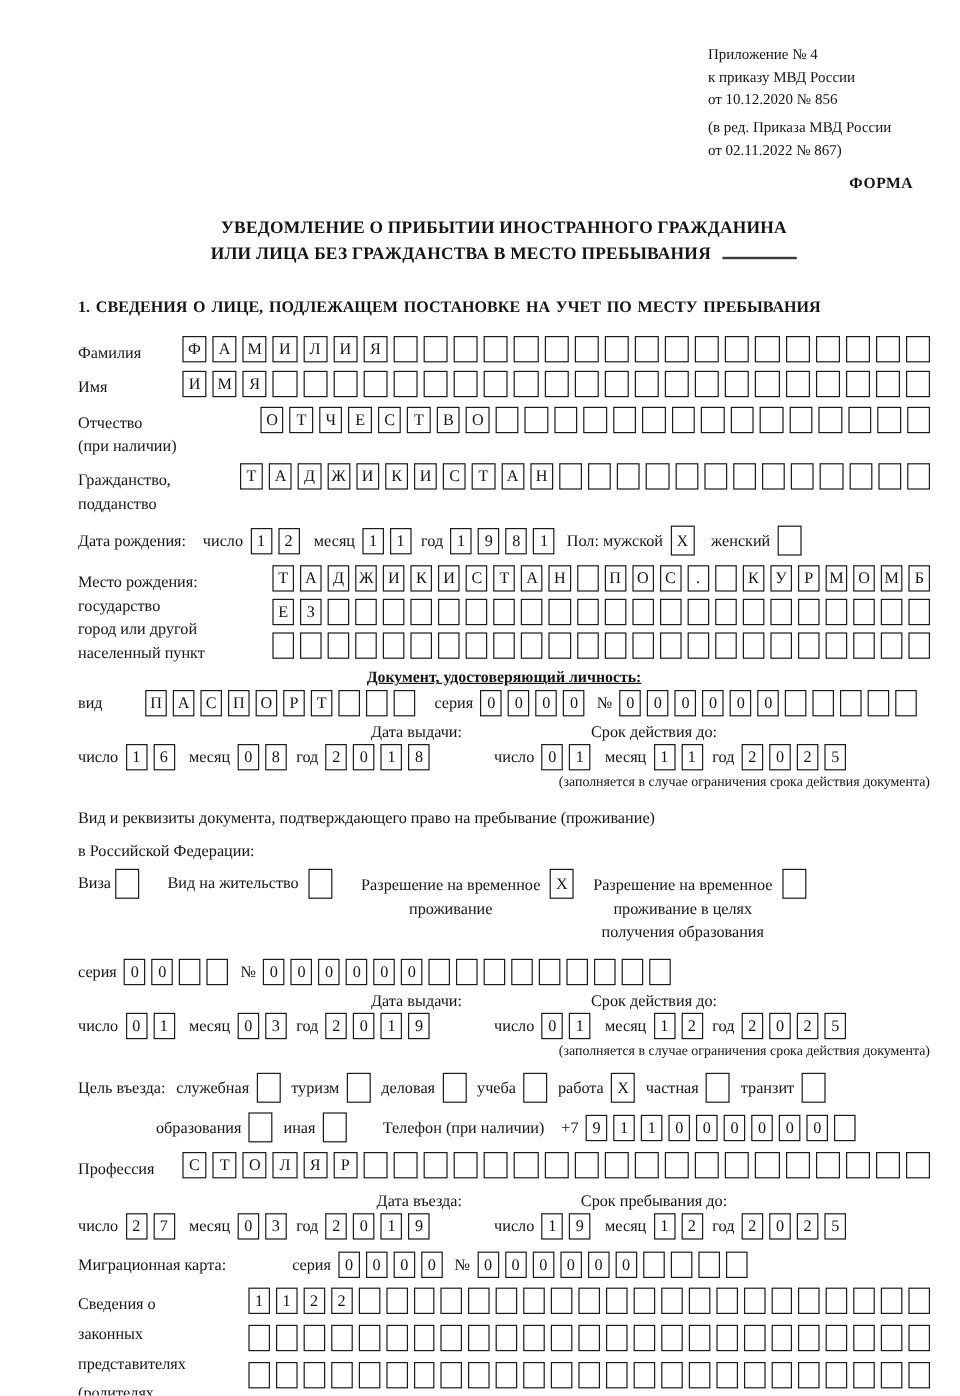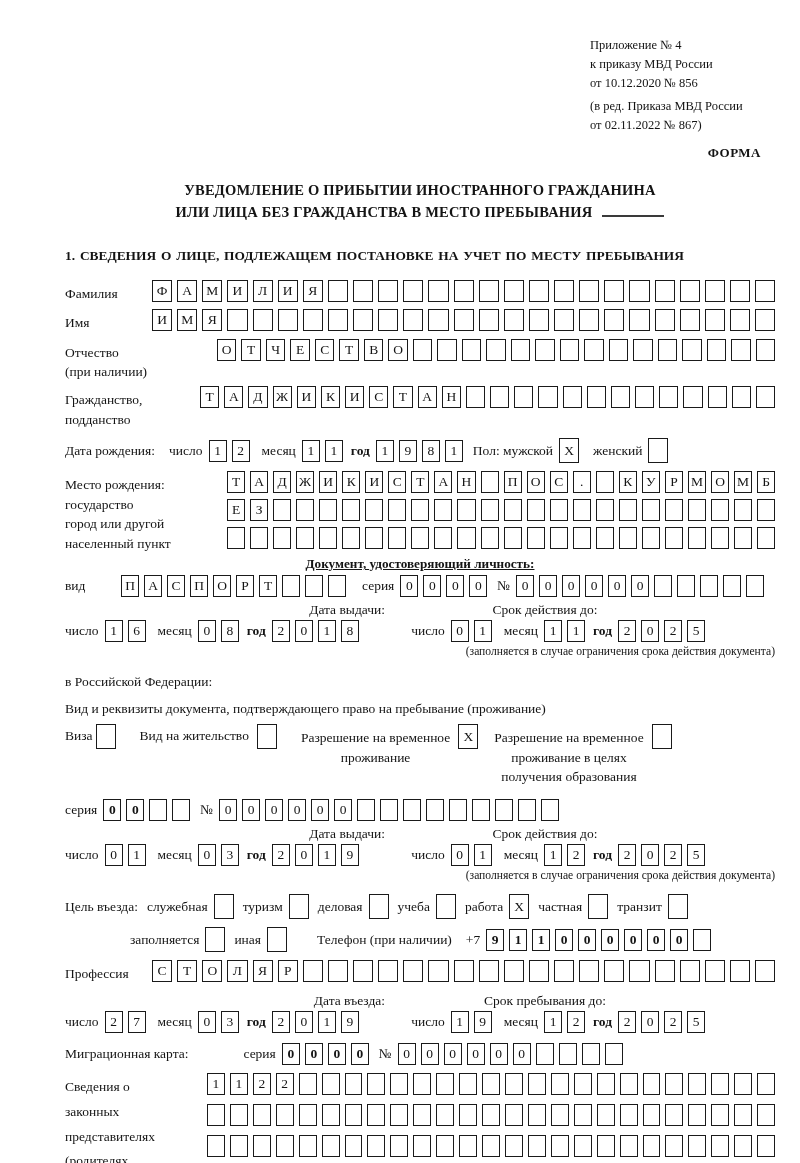--- a/index.html
+++ b/index.html
@@ -30,21 +30,21 @@
     height:22px; border:1.6px solid #1a1a1a; background:#fff;
     display:flex; align-items:center; justify-content:center;
     font-size:13.5px; flex:none;
   }
   .stretch { flex:1; } .stretch .cell { flex:1; min-width:0; }
   .fixed .cell { width:18px; }
   .cb .cell { width:20px; height:25px; }
 
   .inline { display:flex; align-items:center; font-size:13.5px; margin-top:6px; }
   .inline .cells { margin-left:6px; }
-  .gap8 { margin-left:8px;font-weight:bold; } .gap10 { margin-left:10px; } .gap12 { margin-left:12px; }
+  .gap8 { margin-left:8px; } .gap10 { margin-left:10px; } .gap12 { margin-left:12px; }
   .gap14 { margin-left:14px; } .gap16 { margin-left:16px; } .gap24 { margin-left:24px; }
   .gap30 { margin-left:30px; } .gap55 { margin-left:55px; }
 
   .w65 { width:65px; flex:none; } .w113 { width:113px; flex:none; }
   .w130 { width:130px; flex:none; } .w140 { width:140px; flex:none; }
   .w120 { width:120px; flex:none; } .w50 { width:50px; flex:none; }
 
   .multirow { flex:1; display:flex; flex-direction:column; gap:6px; }
 
   .center-bold { text-align:center; font-weight:bold; font-size:13.2px; margin-top:3px;text-decoration:underline; }
@@ -417,22 +417,22 @@
           <span class="cell">2</span>
           <span class="cell">0</span>
           <span class="cell">2</span>
           <span class="cell">5</span>
         </span>
     </div>
   </div>
   <div class="note-right">(заполняется в случае ограничения срока действия документа)</div>
 
   <div class="para">
+    <div>Вид и реквизиты документа, подтверждающего право на пребывание (проживание)</div>
     <div>в Российской Федерации:</div>
-    <div>Вид и реквизиты документа, подтверждающего право на пребывание (проживание)</div>
   </div>
 
   <div class="cbrow">
     <div class="cbitem">
       <span class="txt">Виза</span>
       <span class="cells cb" style="margin-left:3px;">
           <span class="cell"></span>
         </span>
     </div>
     <div class="cbitem gap24">
@@ -577,21 +577,21 @@
     <span class="opt">
       <span>транзит</span>
       <span class="cells cb">
           <span class="cell"></span>
         </span>
     </span>
   </div>
 
   <div class="inline" style="margin-top:8px; padding-left:65px;">
     <span class="opt" style="margin-left:0;">
-      <span>заполняется</span>
+      <span>образования</span>
       <span class="cells cb">
           <span class="cell"></span>
         </span>
     </span>
     <span class="opt gap16">
       <span>иная</span>
       <span class="cells cb">
           <span class="cell"></span>
         </span>
     </span>

